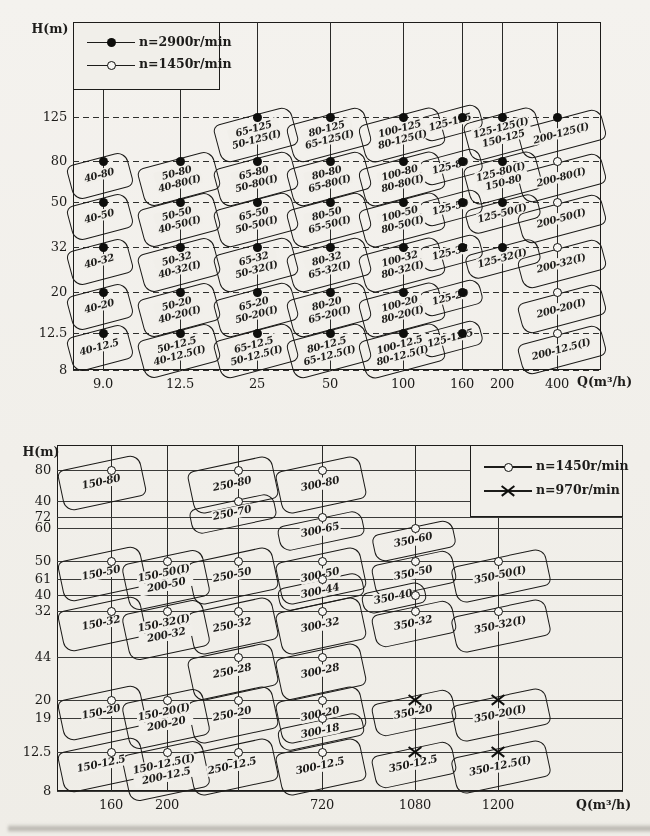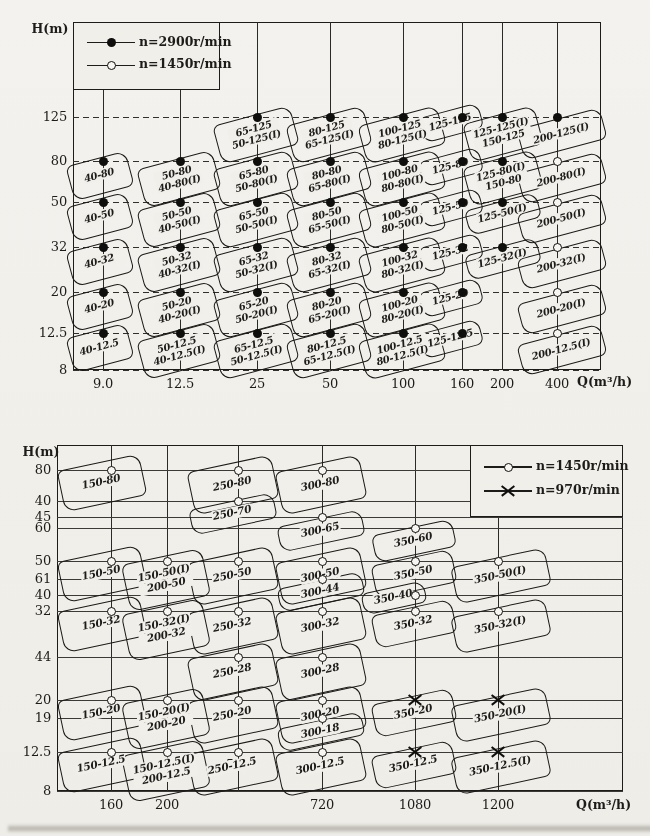--- a/index.html
+++ b/index.html
@@ -338,21 +338,21 @@
       <div class="xtick" style="left: 298px; top: 797px; width: 48px;">720</div>
       <div class="vline" style="left: 415px; top: 445px; height: 346px;"></div>
       <div class="xtick" style="left: 391px; top: 797px; width: 48px;">1080</div>
       <div class="vline" style="left: 498px; top: 517px; height: 274px;"></div>
       <div class="xtick" style="left: 474px; top: 797px; width: 48px;">1200</div>
       <div class="hline" style="left: 57px; top: 470px; width: 413px;"></div>
       <div class="ytick" style="left: 11px; top: 462px; width: 40px;">80</div>
       <div class="hline" style="left: 57px; top: 501px; width: 413px;"></div>
       <div class="ytick" style="left: 11px; top: 493px; width: 40px;">40</div>
       <div class="hline" style="left: 57px; top: 517px; width: 566px;"></div>
-      <div class="ytick" style="left: 11px; top: 509px; width: 40px;">45</div>
+      <div class="ytick" style="left: 11px; top: 509px; width: 40px;">72</div>
       <div class="hline" style="left: 57px; top: 528px; width: 566px;"></div>
       <div class="ytick" style="left: 11px; top: 520px; width: 40px;">60</div>
       <div class="hline" style="left: 57px; top: 561px; width: 566px;"></div>
       <div class="ytick" style="left: 11px; top: 553px; width: 40px;">50</div>
       <div class="hline" style="left: 57px; top: 579px; width: 566px;"></div>
       <div class="ytick" style="left: 11px; top: 571px; width: 40px;">61</div>
       <div class="hline" style="left: 57px; top: 595px; width: 566px;"></div>
       <div class="ytick" style="left: 11px; top: 587px; width: 40px;">40</div>
       <div class="hline" style="left: 57px; top: 611px; width: 566px;"></div>
       <div class="ytick" style="left: 11px; top: 603px; width: 40px;">32</div>

